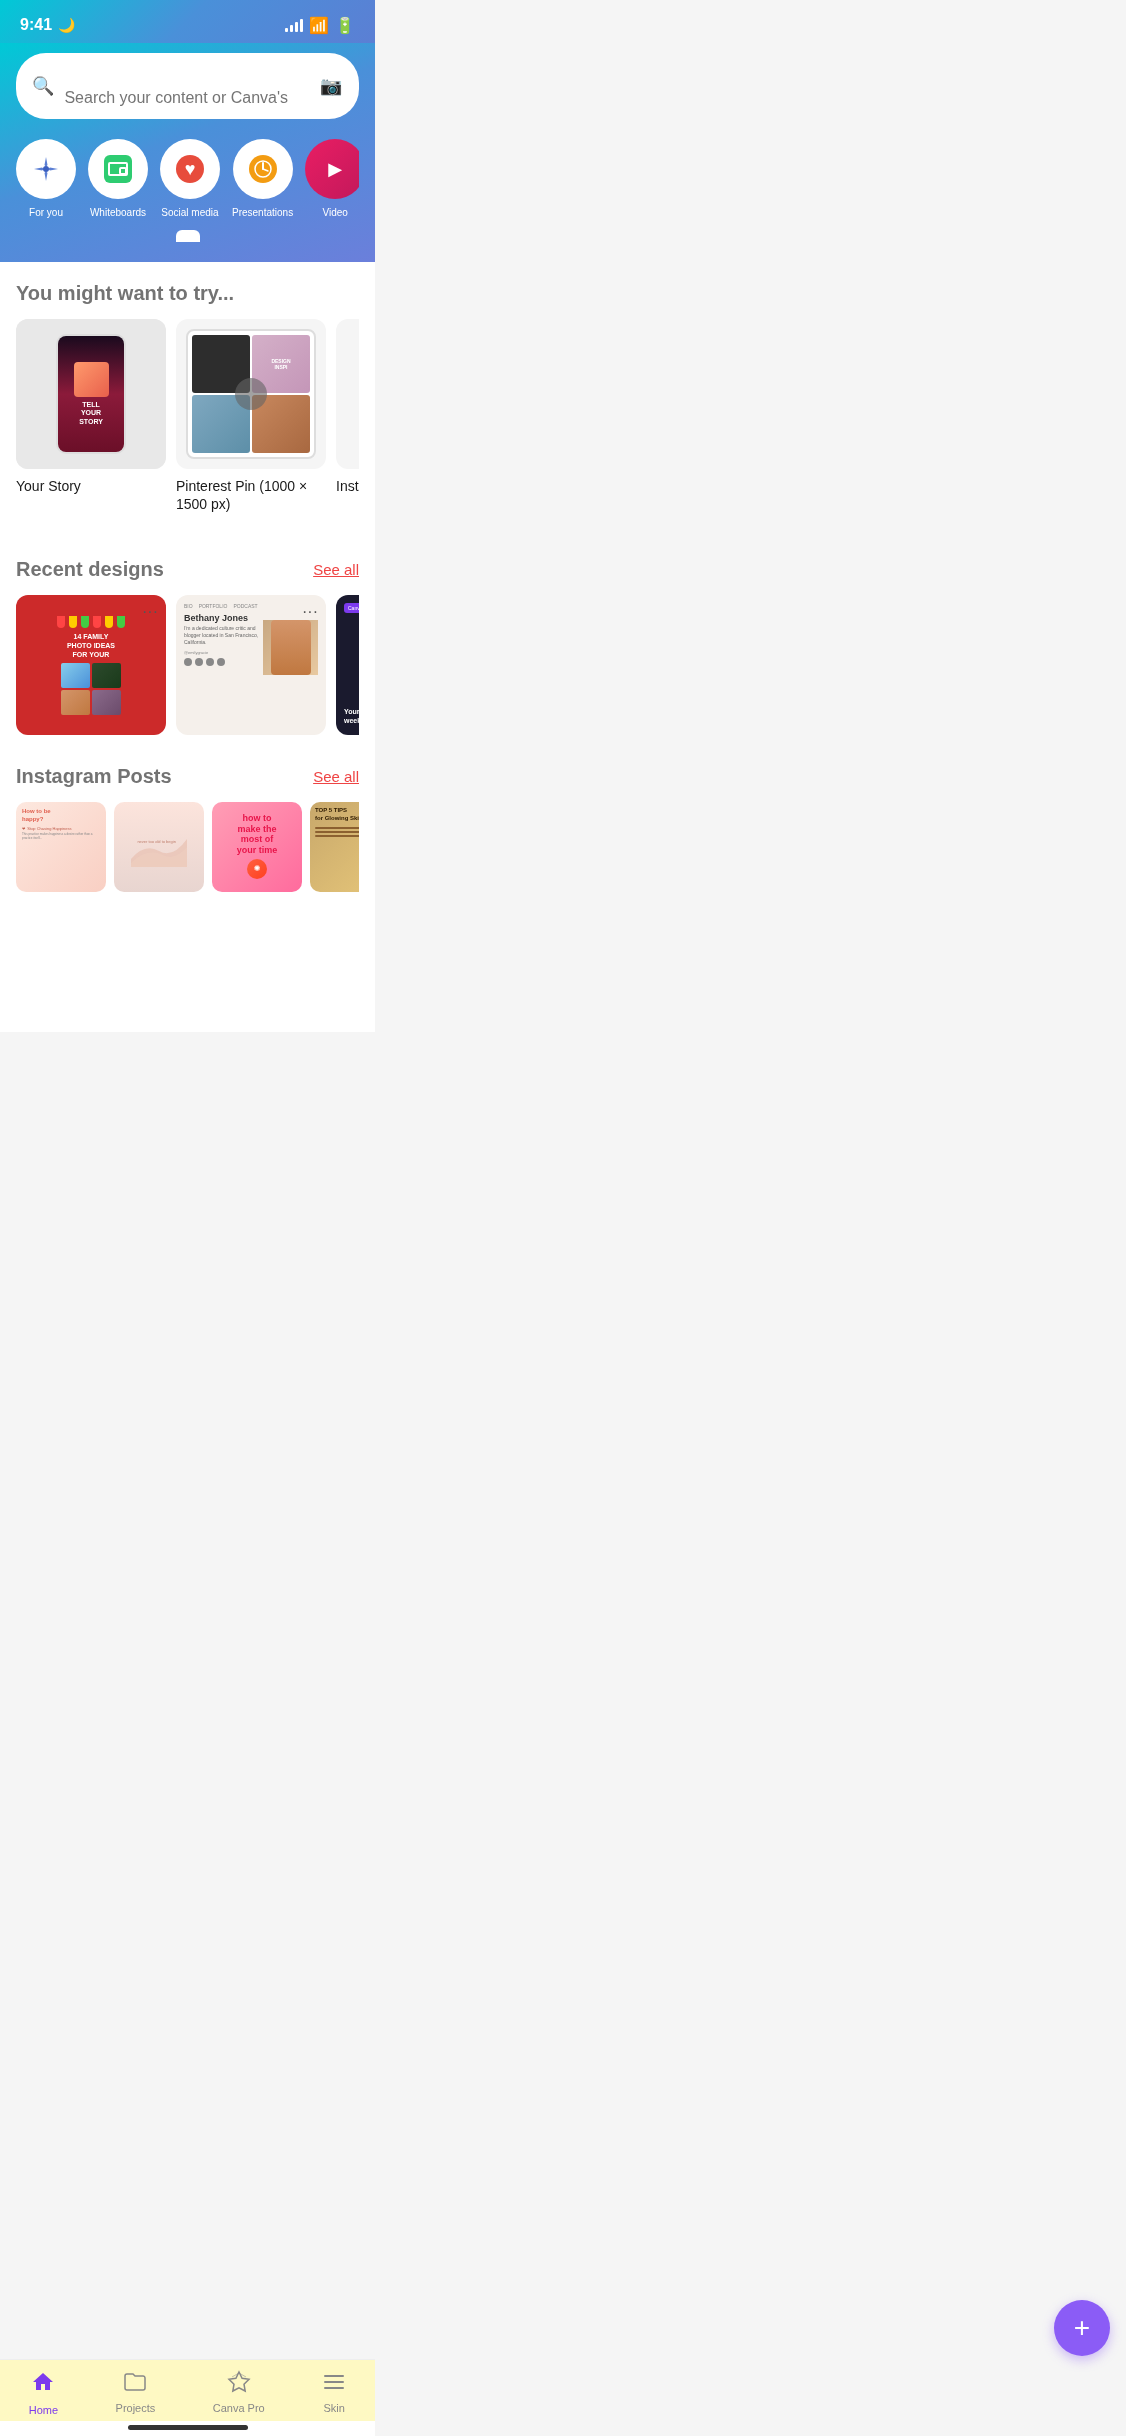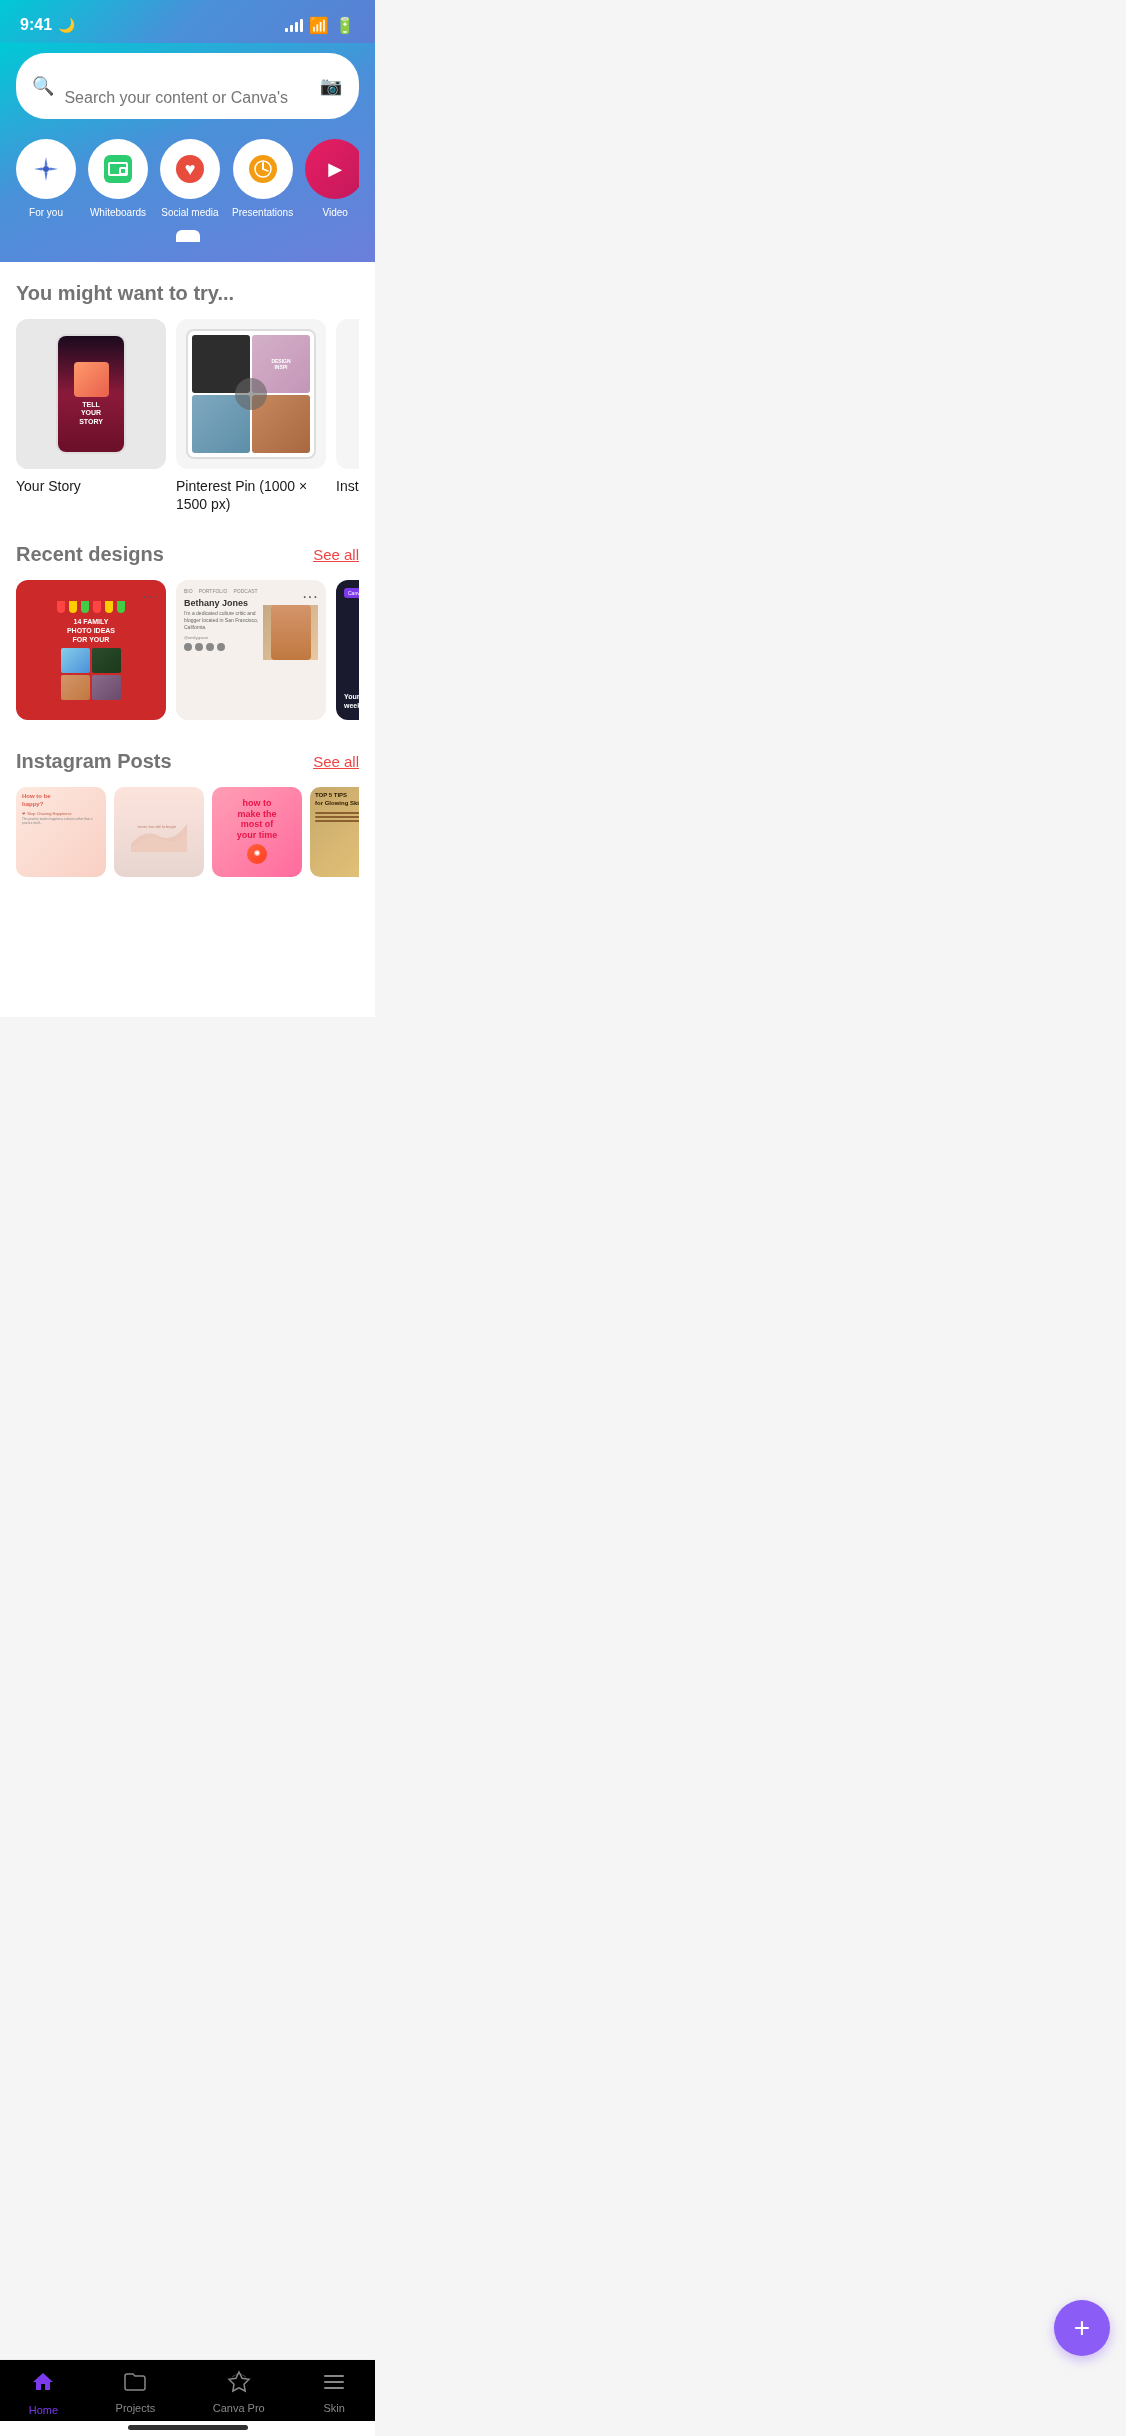--- a/index.html
+++ b/index.html
@@ -131,21 +131,21 @@
       cursor: pointer;
       text-decoration: underline;
     }
 
     
     .try-cards {
       display: flex;
       gap: 10px;
       overflow-x: auto;
       scrollbar-width: none;
-      margin-bottom: 30px;
+      margin-bottom: 45px;
     }
     .try-cards::-webkit-scrollbar { display: none; }
     .try-card {
       flex-shrink: 0;
       width: 150px;
     }
     .try-card-img {
       width: 150px;
       height: 150px;
       border-radius: 12px;
@@ -314,21 +314,21 @@
       box-shadow: 0 4px 12px rgba(139, 92, 246, 0.4);
       z-index: 100;
     }
 
     
     .bottom-nav {
       position: fixed;
       bottom: 0;
       left: 0;
       width: 375px;
-      background: #000000;
+      background: #fef9c3;
       border-top: 1px solid #eee;
       display: flex;
       justify-content: space-around;
       padding: 10px 0 20px;
     }
     .nav-item {
       display: flex;
       flex-direction: column;
       align-items: center;
       gap: 4px;

